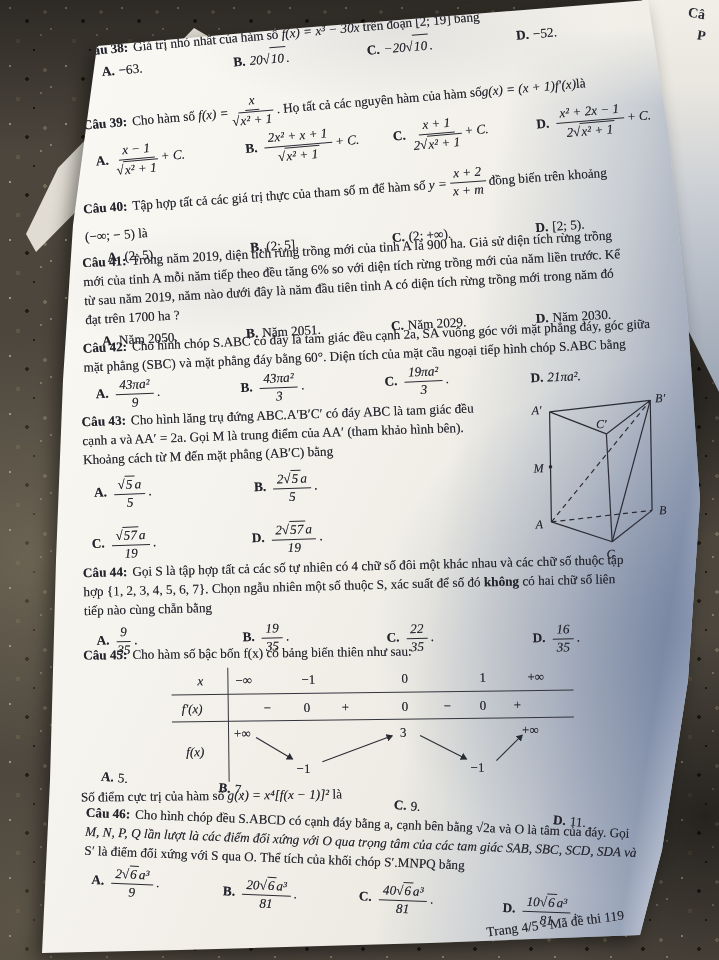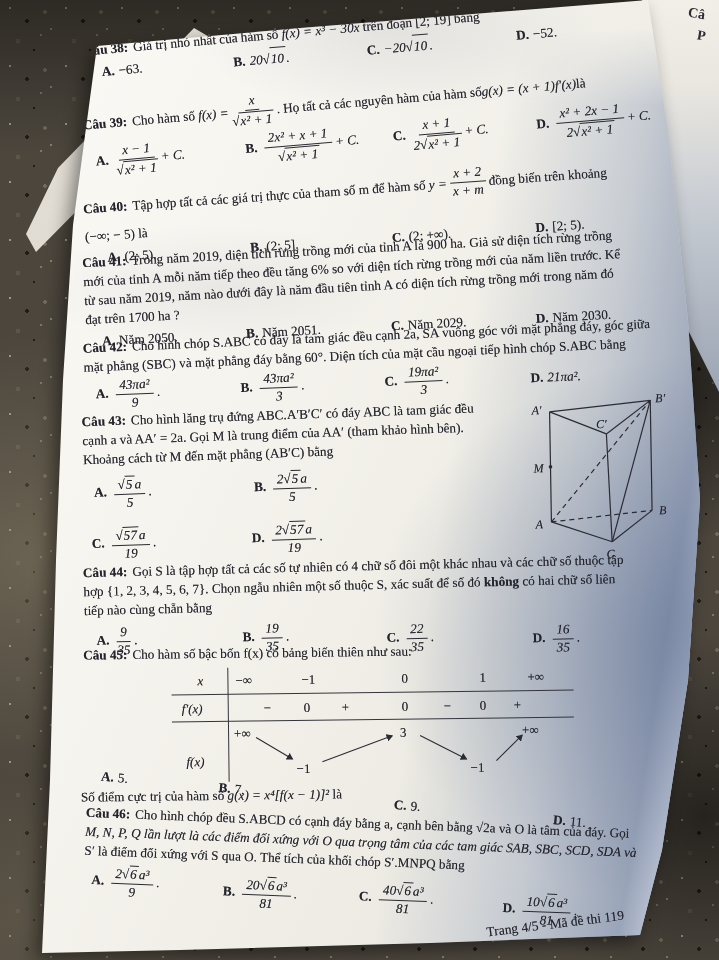--- a/index.html
+++ b/index.html
@@ -273,21 +273,21 @@
           <span style="left:308px;top:3px;">1</span>
           <span style="left:356px;top:3px;">+∞</span>
           <span class="mi" style="left:10px;top:31px;">f′(x)</span>
           <span style="left:92px;top:31px;">−</span>
           <span style="left:132px;top:31px;">0</span>
           <span style="left:170px;top:31px;">+</span>
           <span style="left:230px;top:31px;">0</span>
           <span style="left:272px;top:31px;">−</span>
           <span style="left:308px;top:31px;">0</span>
           <span style="left:342px;top:31px;">+</span>
-          <span class="mi" style="left:14px;top:84px;">f(x)</span>
+          <span class="mi" style="left:14px;top:74px;">f(x)</span>
           <span style="left:62px;top:56px;">+∞</span>
           <span style="left:124px;top:92px;">−1</span>
           <span style="left:228px;top:57px;">3</span>
           <span style="left:298px;top:93px;">−1</span>
           <span style="left:350px;top:56px;">+∞</span>
           <svg width="402" height="114" viewBox="0 0 402 114">
             <defs>
                   <marker id="ah" markerWidth="7" markerHeight="7" refX="5" refY="3.5" orient="auto">
                     <path d="M0 0 L6 3.5 L0 7 Z" fill="#2b2b34"></path>
                   </marker>

